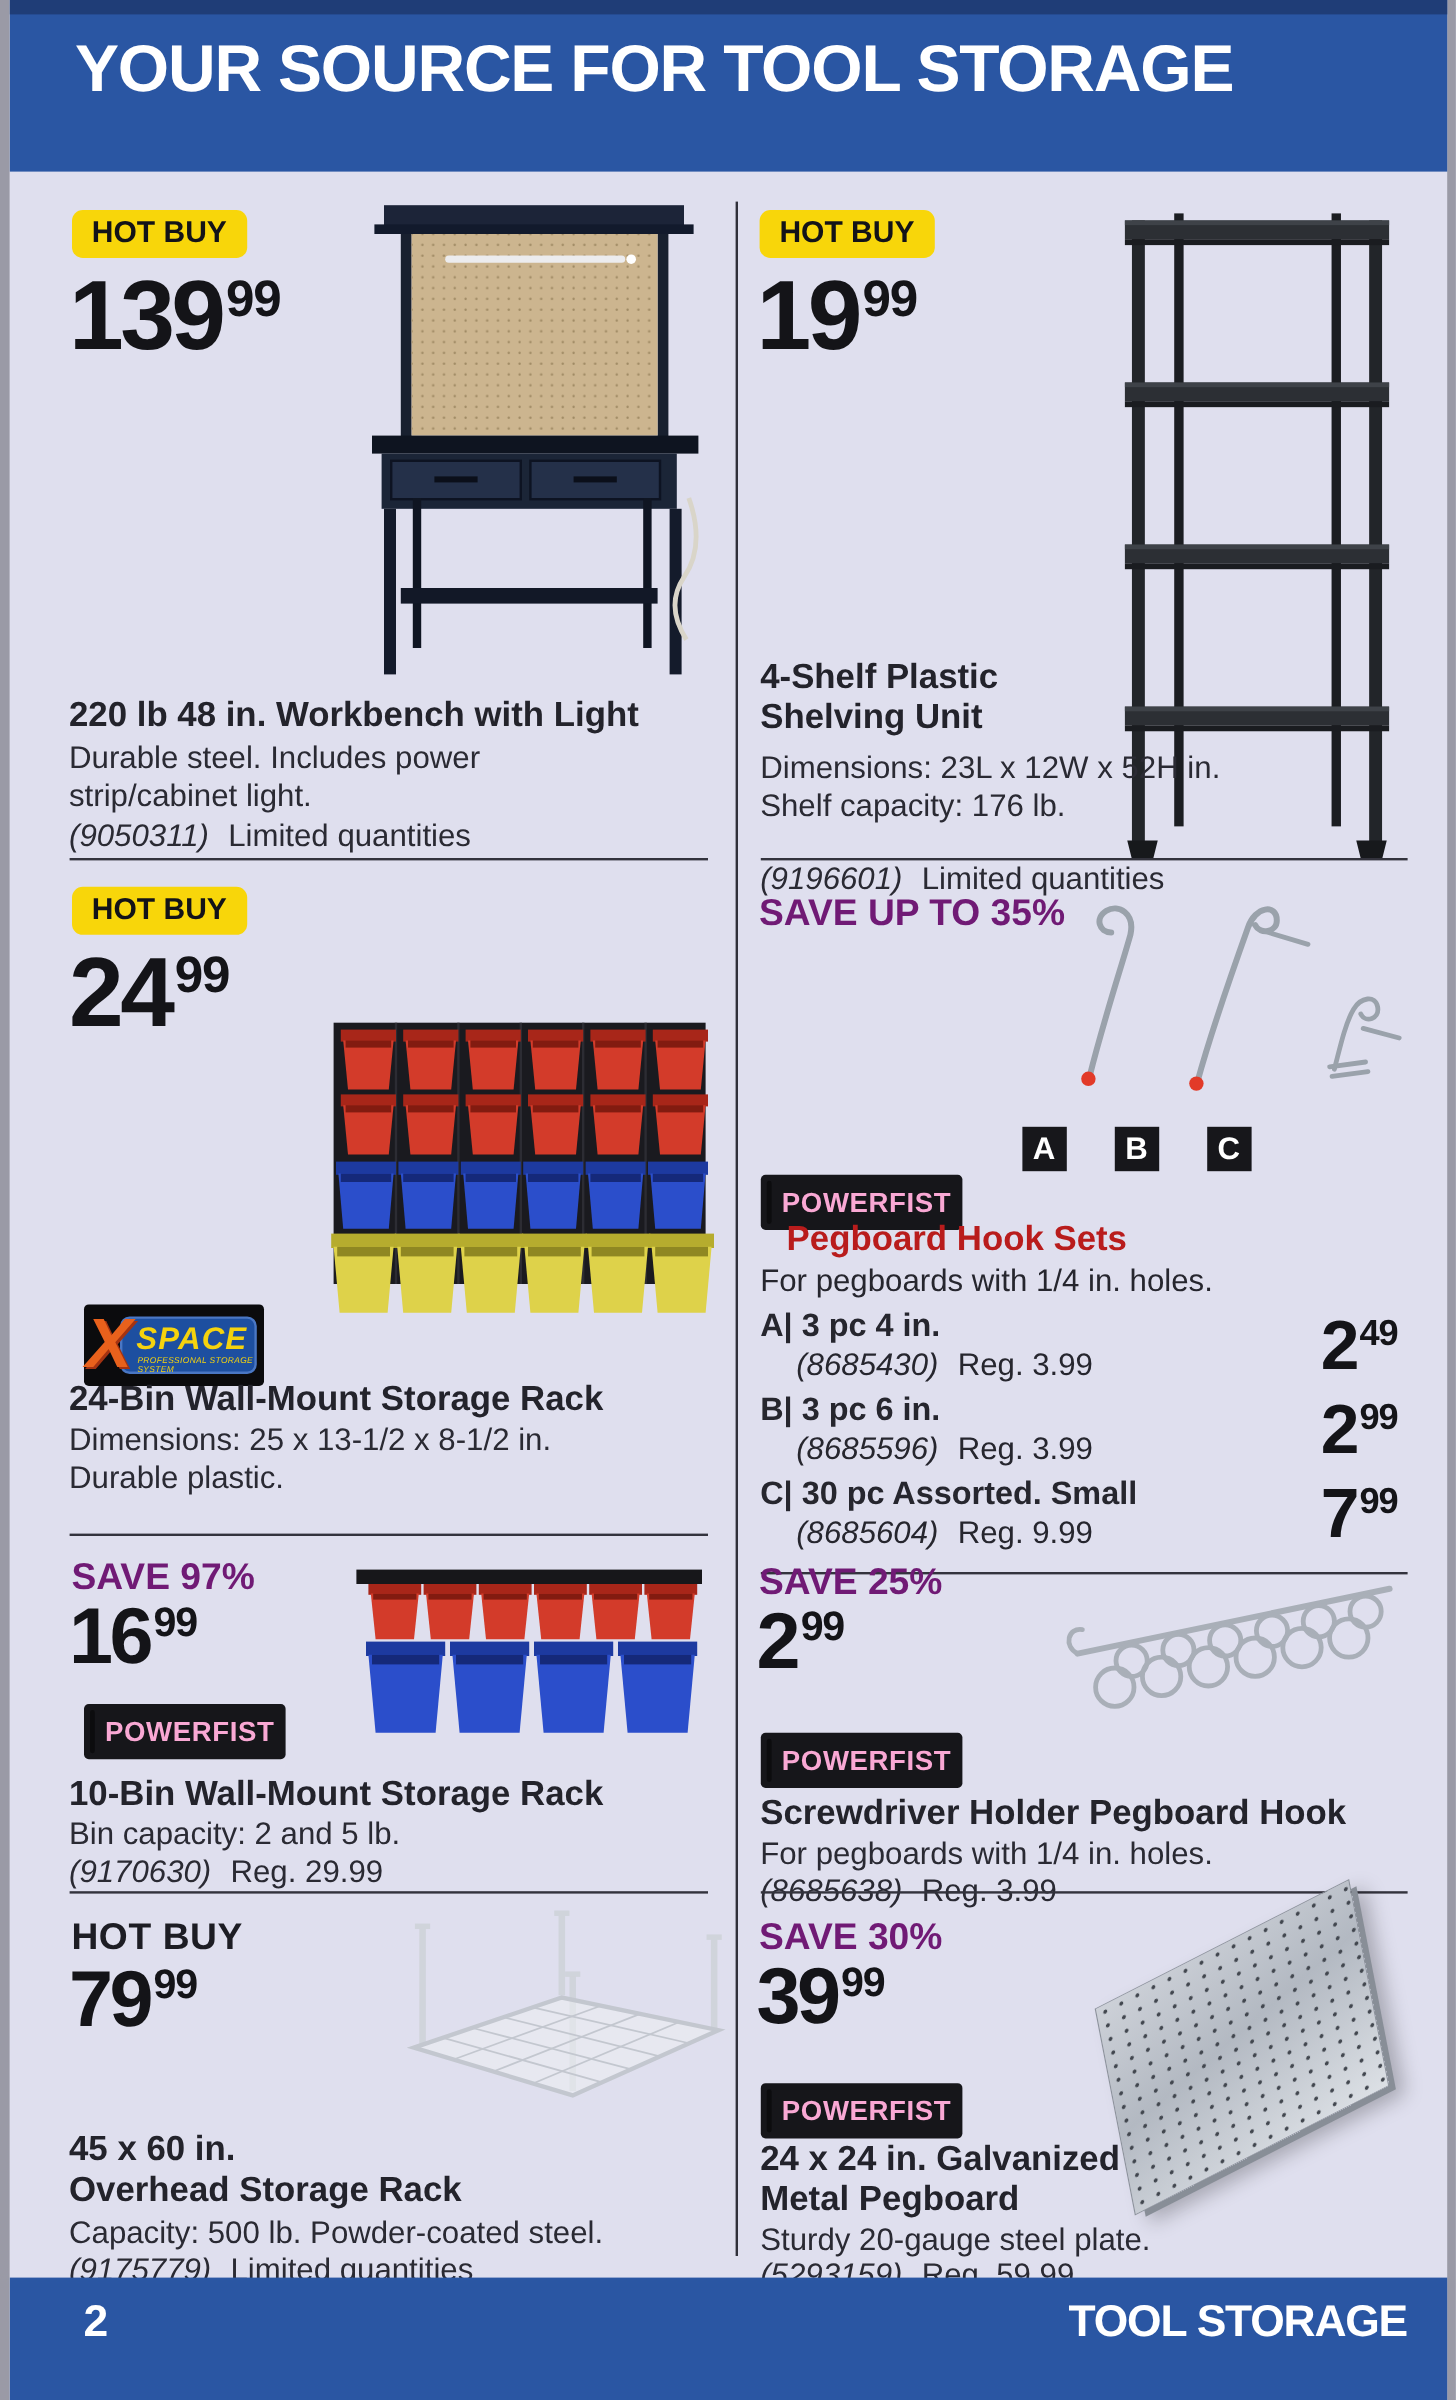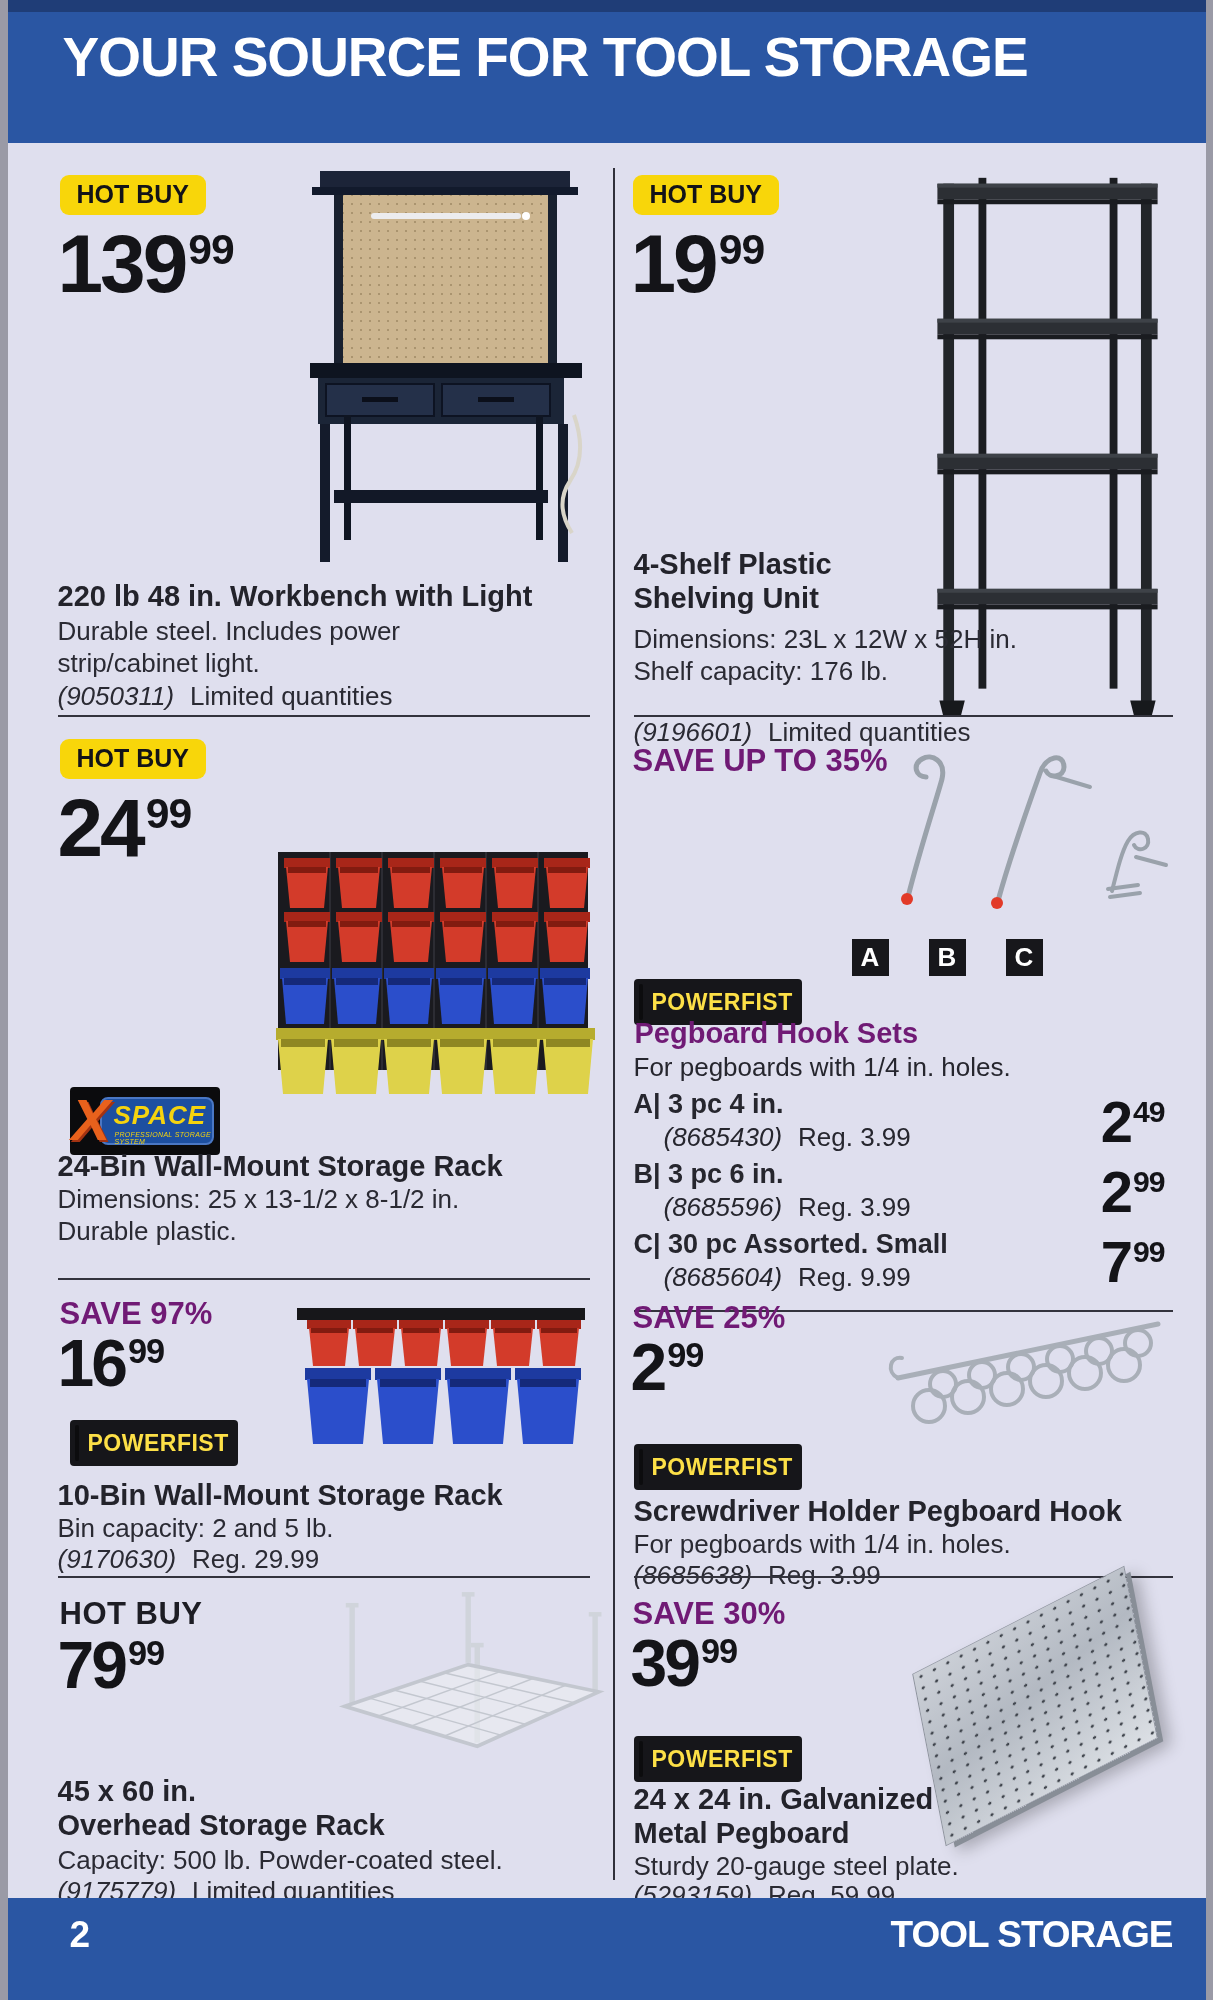--- a/index.html
+++ b/index.html
@@ -43,31 +43,31 @@
   .sku { font-style:italic; }
   .note { margin-left:16px; font-style:normal; }
   .imgbox { position:absolute; }
   
   .pf-logo { position:absolute; width:168px; height:46px; background:#16161a; border-radius:4px;
              display:flex; align-items:center; gap:9px; padding:0 10px 0 5px; }
   .pf-fist { width:36px; height:36px; background:#f0c020; border-radius:5px; border:2px solid #0c0c0e;
              background-image:linear-gradient(90deg, transparent 6px, #111 6px, #111 9px, transparent 9px,
                transparent 13px, #111 13px, #111 16px, transparent 16px,
                transparent 20px, #111 20px, #111 23px, transparent 23px); background-size:100% 55%; background-position:0 20%; background-repeat:no-repeat; }
-  .pf-word { color:#fde047; font-weight:bold; font-size:23px; letter-spacing:.5px; }
+  .pf-word { color:#f9a8d4; font-weight:bold; font-size:23px; letter-spacing:.5px; }
   .xs-logo { position:absolute; width:150px; height:68px; background:#0b0b0d; border-radius:4px; }
   .xs-panel { position:absolute; left:30px; top:10px; right:6px; bottom:10px; background:#1d4fa0; border-radius:8px; border:2px solid #4a77c4; }
   .xs-x { position:absolute; left:2px; top:0px; font-size:58px; font-weight:bold; font-style:italic;
           color:#e8611c; text-shadow:2px 2px 0 #a33312; line-height:66px; }
   .xs-word { position:absolute; left:44px; top:13px; font-size:26px; font-weight:bold; font-style:italic;
              color:#f5d30e; letter-spacing:1px; }
   .xs-tag { position:absolute; left:45px; top:44px; font-size:7px; font-style:italic; color:#f5d30e; letter-spacing:.3px; }
   
   .hook-col { position:absolute; left:14px; top:300px; right:0; }
-  .hook-title { font-size:29px; font-weight:bold; color:#701a75; margin-left:1px; }
+  .hook-title { font-size:29px; font-weight:bold; color:#b91c1c; margin-left:22px; }
   .hook-sub { font-size:26px; margin-top:2px; }
   .hook-item { position:relative; margin-top:6px; }
   .hi-name { font-size:27px; font-weight:bold; }
   .hi-sub { font-size:26px; margin-left:30px; margin-top:2px; }
   .hi-price { top:4px; right:10px; }
   
   .abc-row { position:absolute; display:flex; gap:40px; }
   .abc { width:37px; height:37px; background:#17171b; color:#fff; font-weight:bold; font-size:26px;
          display:flex; align-items:center; justify-content:center; }
   

